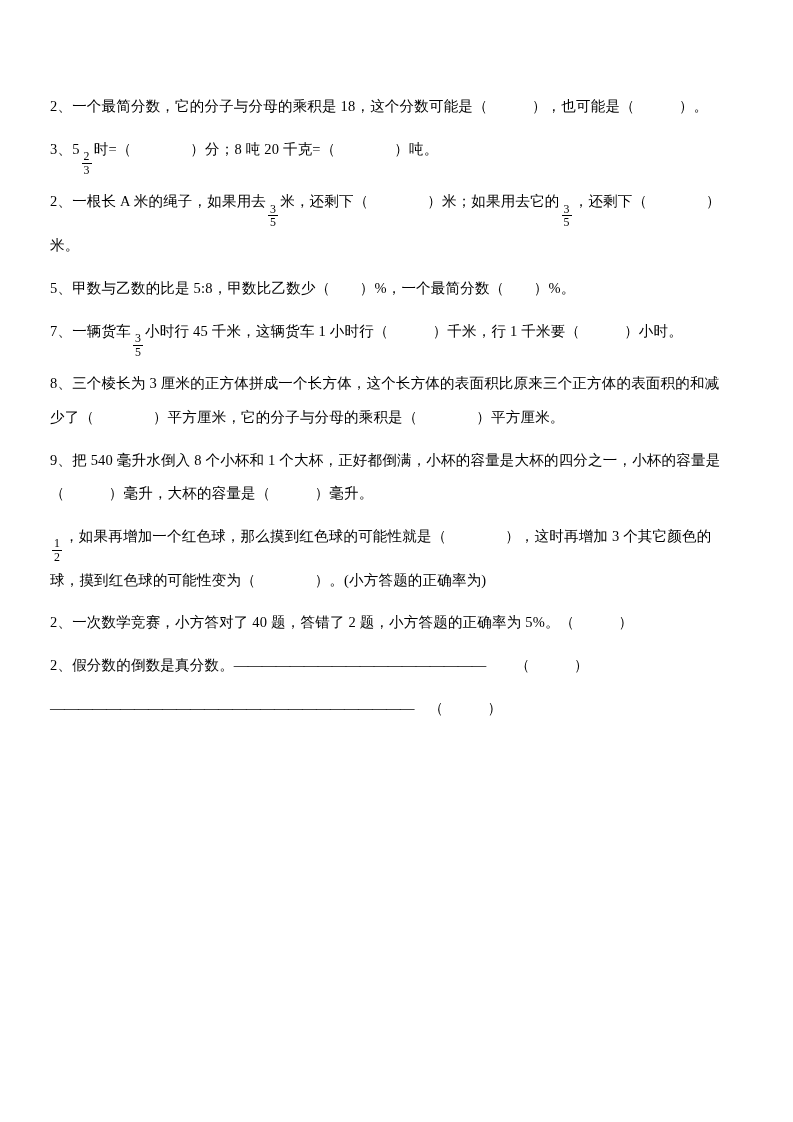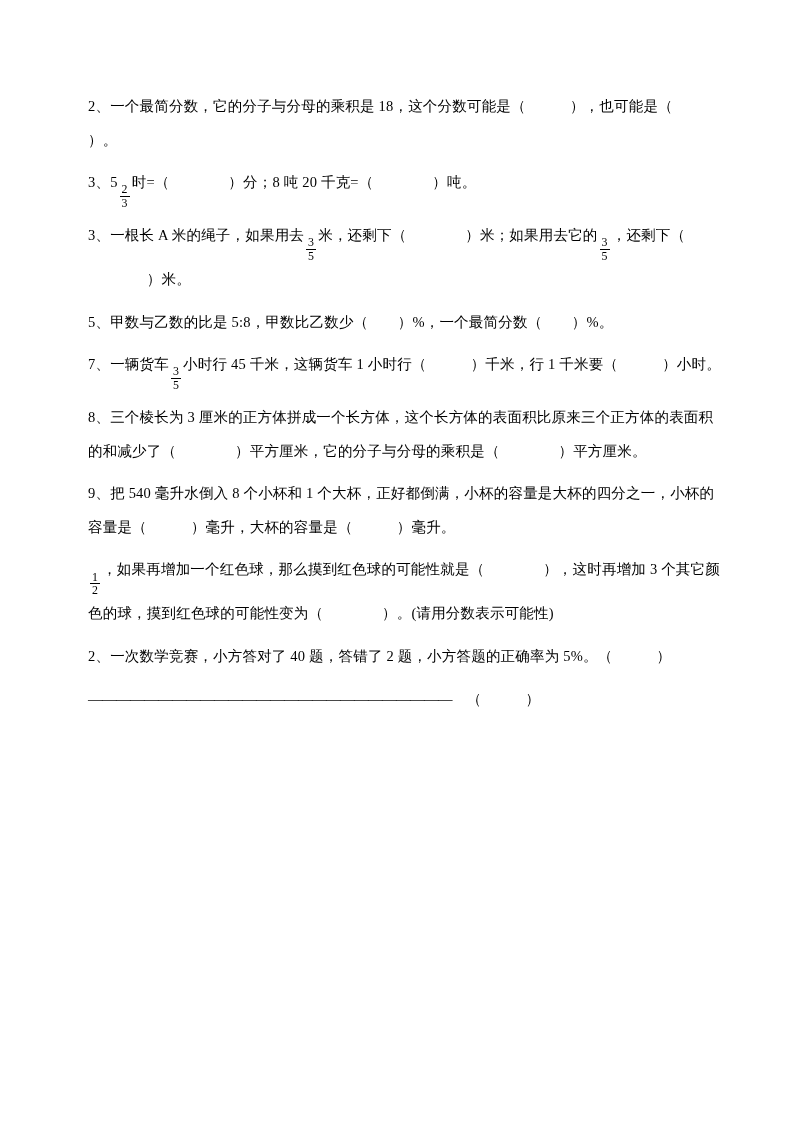--- a/index.html
+++ b/index.html
@@ -12,21 +12,21 @@
     height: 1122px;
     font-family: "Liberation Serif", "DejaVu Serif", serif;
     color: #000000;
     -webkit-font-smoothing: antialiased;
   }
   .page {
     position: relative;
     width: 793px;
     height: 828px;
     box-sizing: border-box;
-    padding: 90px 72px 60px 88px;
+    padding: 90px 72px 60px 50px;
   }
   .q {
     font-size: 14.5px;
     line-height: 2.32;
     margin: 0 0 9px 0;
     text-align: left;
     letter-spacing: 0.2px;
   }
   .sec-head {
     font-size: 15px;
@@ -66,39 +66,40 @@
 <body>
 
 <div class="page">
 
   <div class="qlist">
       <p class="q"><span>2、一个最简分数，它的分子与分母的乘积是 18，这个分数可能是（</span><span class="blank">　　　</span><span>），也可能是（</span><span class="blank">　　　</span><span>）。</span></p>
       <p class="q"><span>3、5</span><span class="frac">
           <span class="num">2</span>
           <span class="den">3</span>
         </span><span>时=（</span><span class="blank">　　　　</span><span>）分；8 吨 20 千克=（</span><span class="blank">　　　　</span><span>）吨。</span></p>
-      <p class="q"><span>3、一根长 A 米的绳子，如果用去</span><span class="frac">
+      <p class="q"><span>2、一根长 A 米的绳子，如果用去</span><span class="frac">
           <span class="num">3</span>
           <span class="den">5</span>
         </span><span>米，还剩下（</span><span class="blank">　　　　</span><span>）米；如果用去它的</span><span class="frac">
           <span class="num">3</span>
           <span class="den">5</span>
         </span><span>，还剩下（</span><span class="blank">　　　　</span><span>）米。</span></p>
       <p class="q"><span>5、甲数与乙数的比是 5:8，甲数比乙数少（</span><span class="blank">　　</span><span>）%，一个最简分数（</span><span class="blank">　　</span><span>）%。</span></p>
       <p class="q"><span>7、一辆货车</span><span class="frac">
           <span class="num">3</span>
           <span class="den">5</span>
         </span><span>小时行 45 千米，这辆货车 1 小时行（</span><span class="blank">　　　</span><span>）千米，行 1 千米要（</span><span class="blank">　　　</span><span>）小时。</span></p>
       <p class="q"><span>8、三个棱长为 3 厘米的正方体拼成一个长方体，这个长方体的表面积比原来三个正方体的表面积的和减少了（</span><span class="blank">　　　　</span><span>）平方厘米，它的分子与分母的乘积是（</span><span class="blank">　　　　</span><span>）平方厘米。</span></p>
       <p class="q"><span>9、把 540 毫升水倒入 8 个小杯和 1 个大杯，正好都倒满，小杯的容量是大杯的四分之一，小杯的容量是（</span><span class="blank">　　　</span><span>）毫升，大杯的容量是（</span><span class="blank">　　　</span><span>）毫升。</span></p>
       <p class="q"><span class="frac">
           <span class="num">1</span>
           <span class="den">2</span>
-        </span><span>，如果再增加一个红色球，那么摸到红色球的可能性就是（</span><span class="blank">　　　　</span><span>），这时再增加 3 个其它颜色的球，摸到红色球的可能性变为（</span><span class="blank">　　　　</span><span>）。(请用分数表示可能性)</span></p>
+        </span><span>，如果再增加一个红色球，那么摸到红色球的可能性就是（</span><span class="blank">　　　　</span><span>），这时再增加 3 个其它颜色的球，摸到红色球的可能性变为（</span><span class="blank">　　　　</span><span>）。(小方答题的正确率为)</span></p>
     </div>
 
 
   <div class="tflist">
       <p class="q"><span>2、一次数学竞赛，小方答对了 40 题，答错了 2 题，小方答题的正确率为 5%。（</span><span class="blank">　　　</span><span>）</span></p>
+      <p class="q"><span>2、假分数的倒数是真分数。</span><span class="dashline">——————————————————</span><span>　　（</span><span class="blank">　　　</span><span>）</span></p>
       <p class="q"><span class="dashline">——————————————————————————</span><span>　（</span><span class="blank">　　　</span><span>）</span></p>
     </div>
 
 </div>
 
 </body></html>

